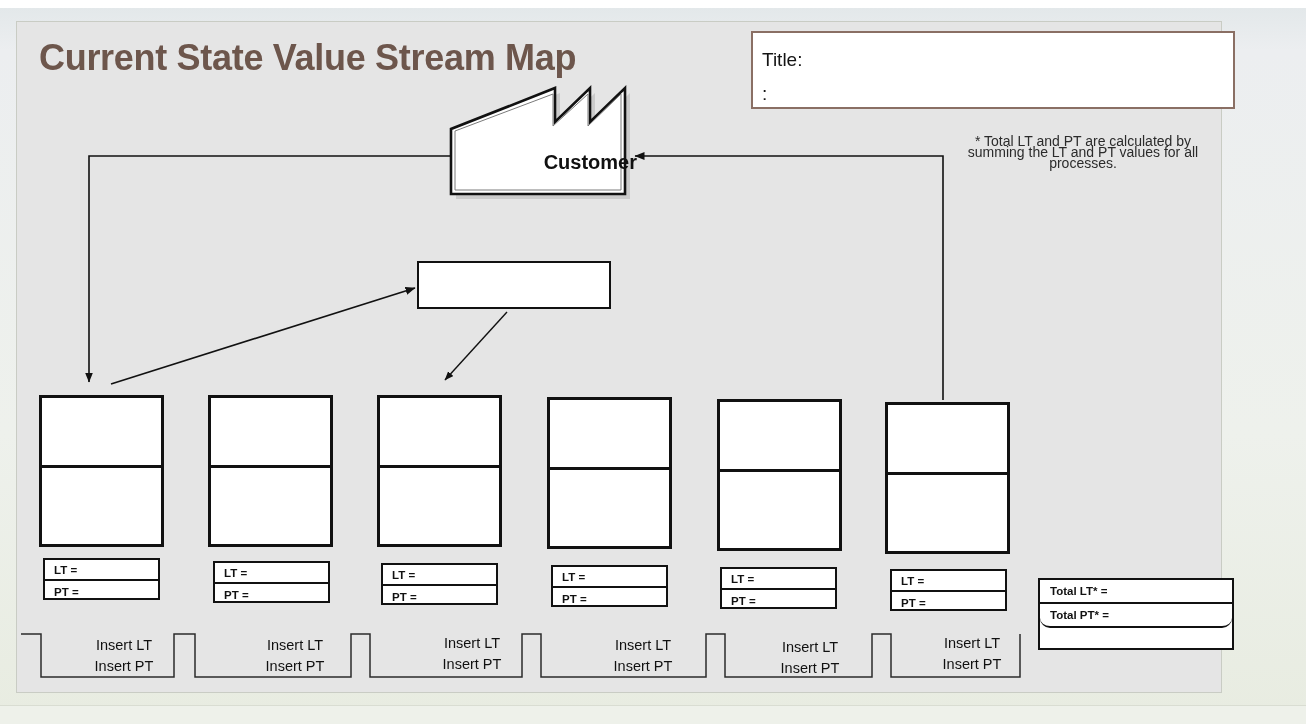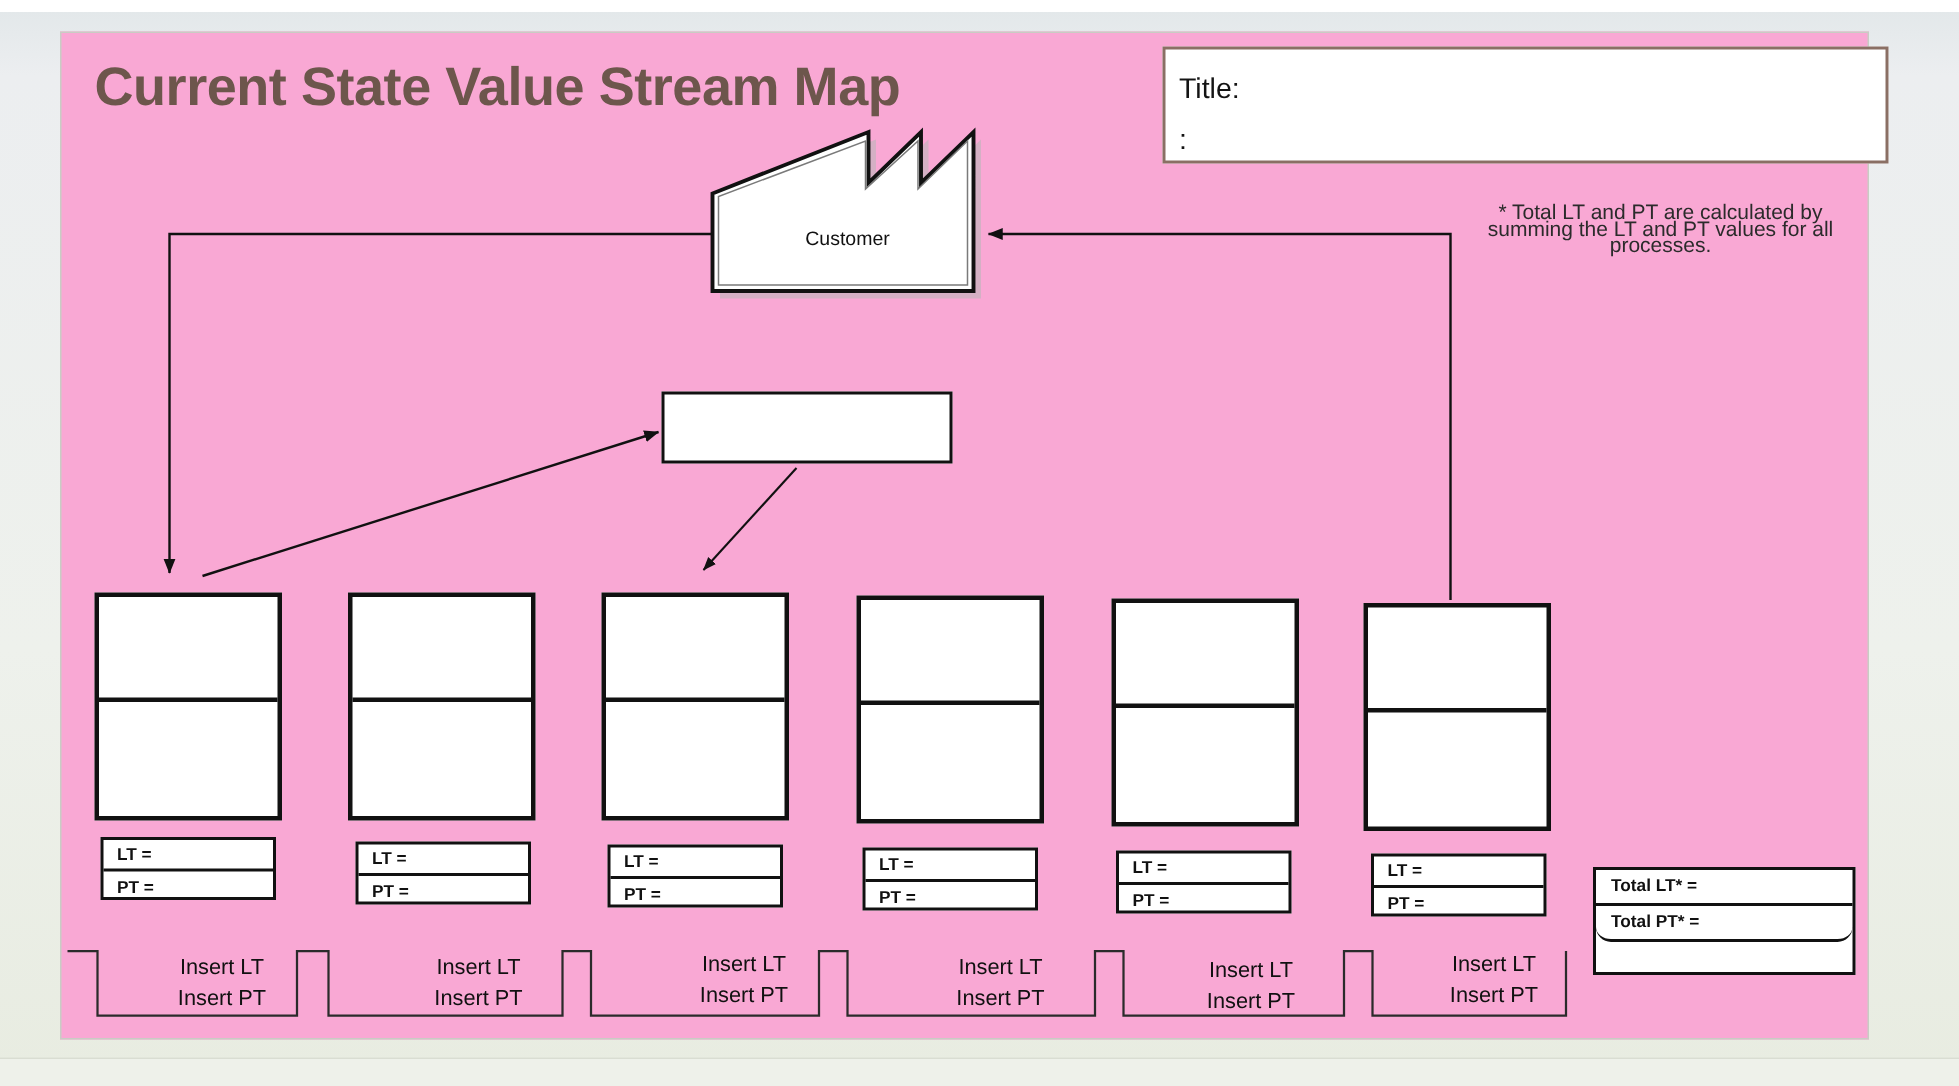--- a/index.html
+++ b/index.html
@@ -22,22 +22,22 @@
   .topstrip-line{
     position:absolute;left:0;top:8px;width:1306px;height:1px;background:#cfd6d9;
   }
   .bottomstrip{
     position:absolute;left:0;top:705px;width:1306px;height:19px;
     background:#eef1ea;border-top:1px solid #d9ddd2;
   }
 
   
   .slide{
-    position:absolute;left:40px;top:21px;width:1204px;height:670px;
-    background:#f9a8d4;border:1px solid #c9ccc4;
+    position:absolute;left:16px;top:21px;width:1204px;height:670px;
+    background:#e5e5e5;border:1px solid #c9ccc4;
     box-shadow:0 0 0 0 rgba(0,0,0,0);
   }
 
   
   .vsm-title{
     position:absolute;left:22px;top:15px;
     font-size:36px;font-weight:bold;color:#6d564c;
     letter-spacing:-0.3px;white-space:nowrap;
     font-family:"Liberation Sans", sans-serif;
   }
@@ -59,22 +59,22 @@
     position:absolute;left:950px;top:114px;width:232px;
     font-size:14px;line-height:11px;color:#2b2b2b;text-align:center;
     font-family:"Liberation Sans", sans-serif;
   }
 
   
   .customer{
     position:absolute;left:428px;top:63px;width:192px;height:110px;
   }
   .customer-label{
-    position:absolute;left:0;top:66px;width:192px;text-align:center;
-    font-size:13px;color:#111;font-family:"Liberation Sans", sans-serif;
+    position:absolute;left:0;top:66px;width:192px;text-align:right;
+    font-size:20px;color:#111;font-family:"Liberation Sans", sans-serif;font-weight:bold;
   }
 
   
   .ctrlbox{
     position:absolute;left:400px;top:239px;width:194px;height:48px;
     border:2.5px solid #111;background:#ffffff;box-sizing:border-box;
   }
 
   
   .proc{
@@ -97,21 +97,21 @@
     position:absolute;left:0;width:100%;height:21px;
     font-size:11.5px;font-weight:bold;color:#111;
     display:flex;align-items:center;padding-left:9px;box-sizing:border-box;
     font-family:"Liberation Sans", sans-serif;
   }
   .ltpt .row.r1{top:0;border-bottom:2.5px solid #111;}
   .ltpt .row.r2{top:21px;}
 
   
   .totals{
-    position:absolute;left:1021px;top:556px;width:175px;height:72px;
+    position:absolute;left:1021px;top:556px;width:196px;height:72px;
     border:2.5px solid #111;background:#fff;box-sizing:border-box;
   }
   .totals .trow{
     position:absolute;left:0;width:100%;height:24px;
     font-size:11.5px;font-weight:bold;color:#111;
     display:flex;align-items:center;padding-left:10px;box-sizing:border-box;
     font-family:"Liberation Sans", sans-serif;
   }
   .totals .trow.t1{top:0;border-bottom:2.5px solid #111;}
   .totals .trow.t2{top:24px;border-bottom:2.5px solid #111;border-radius:10px;}

